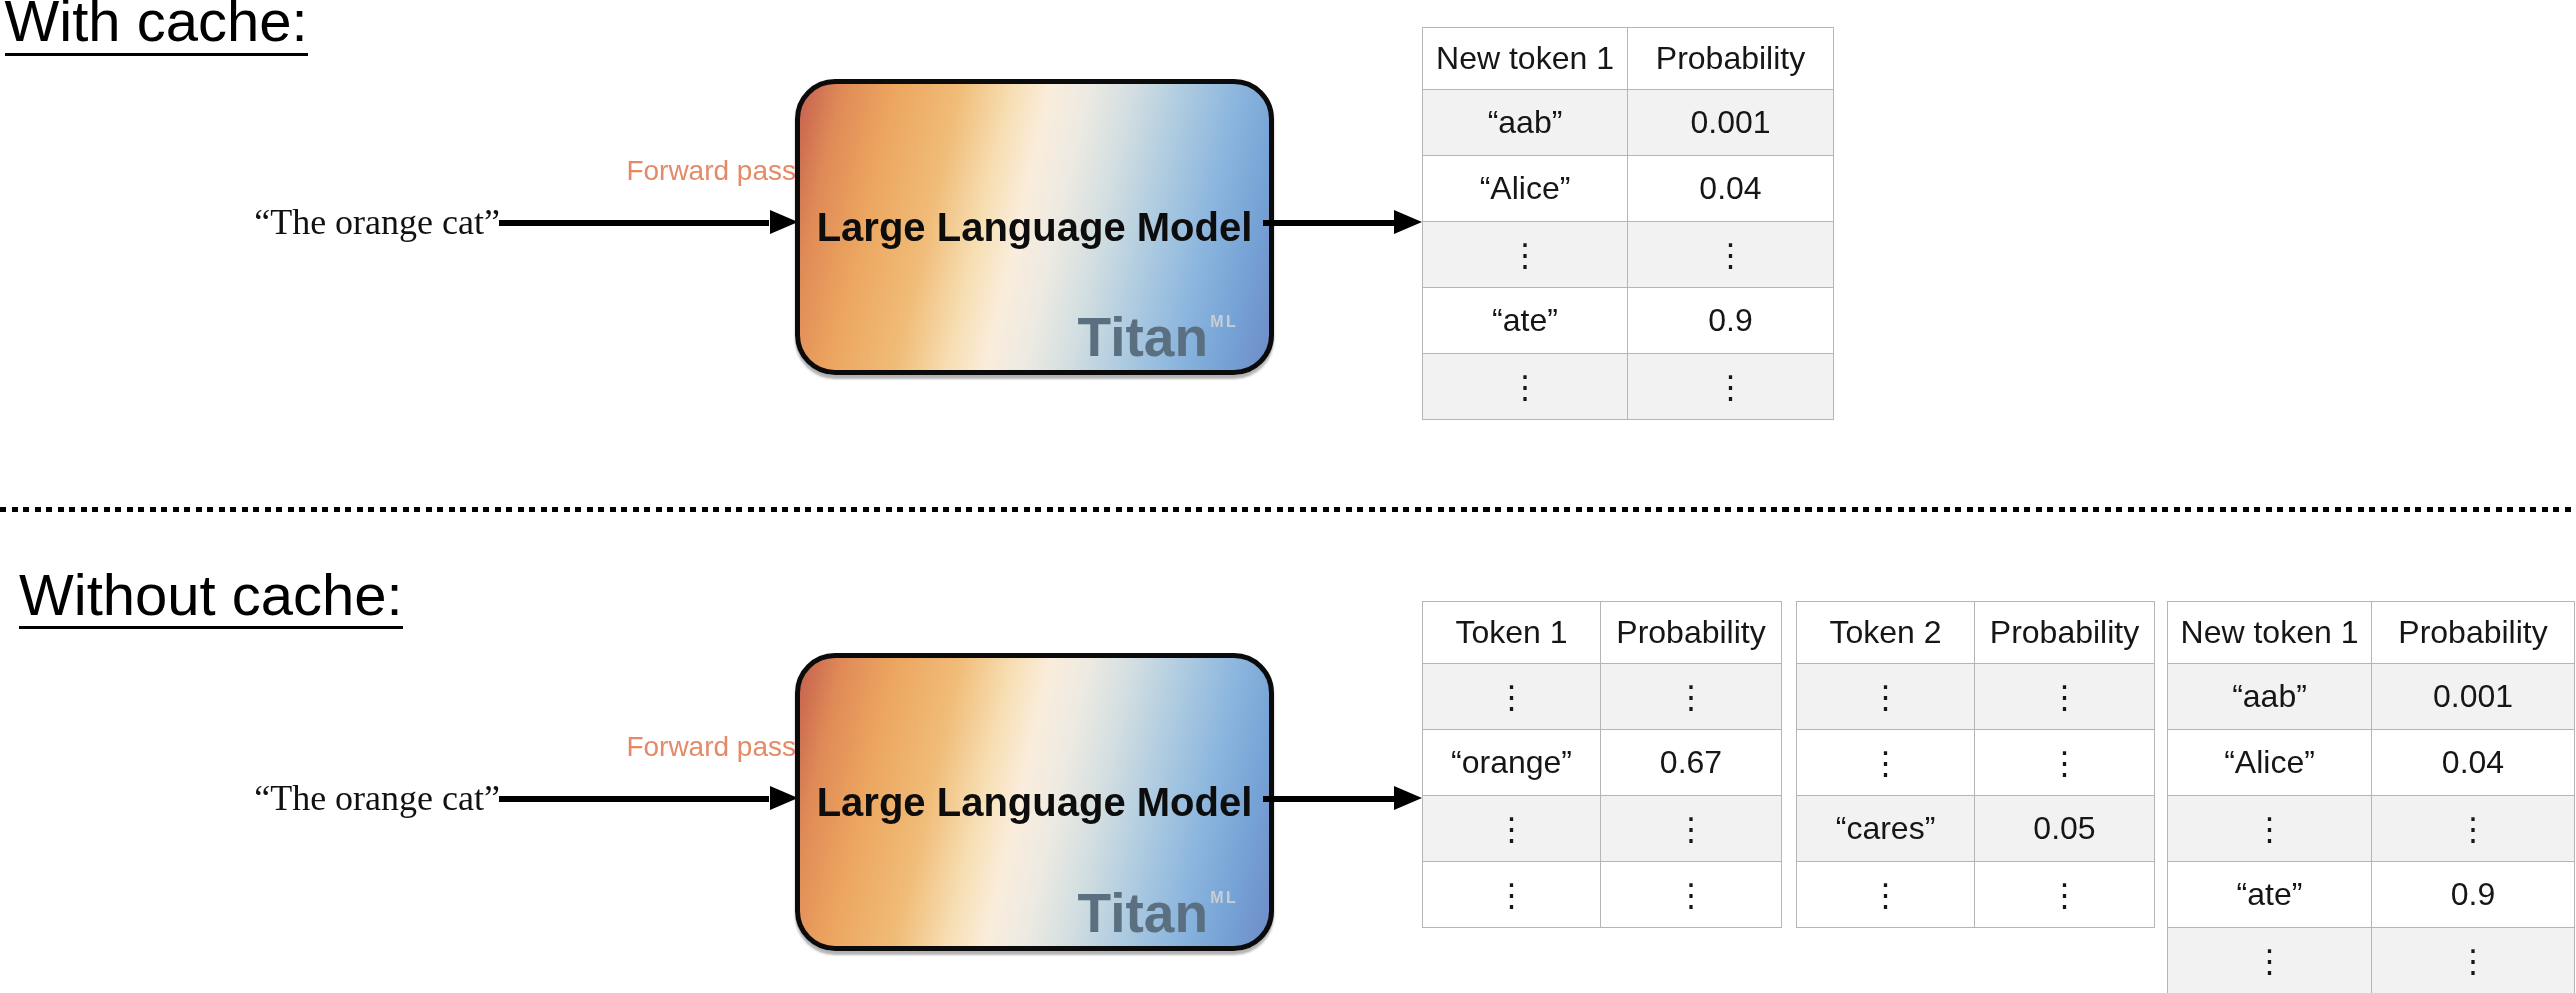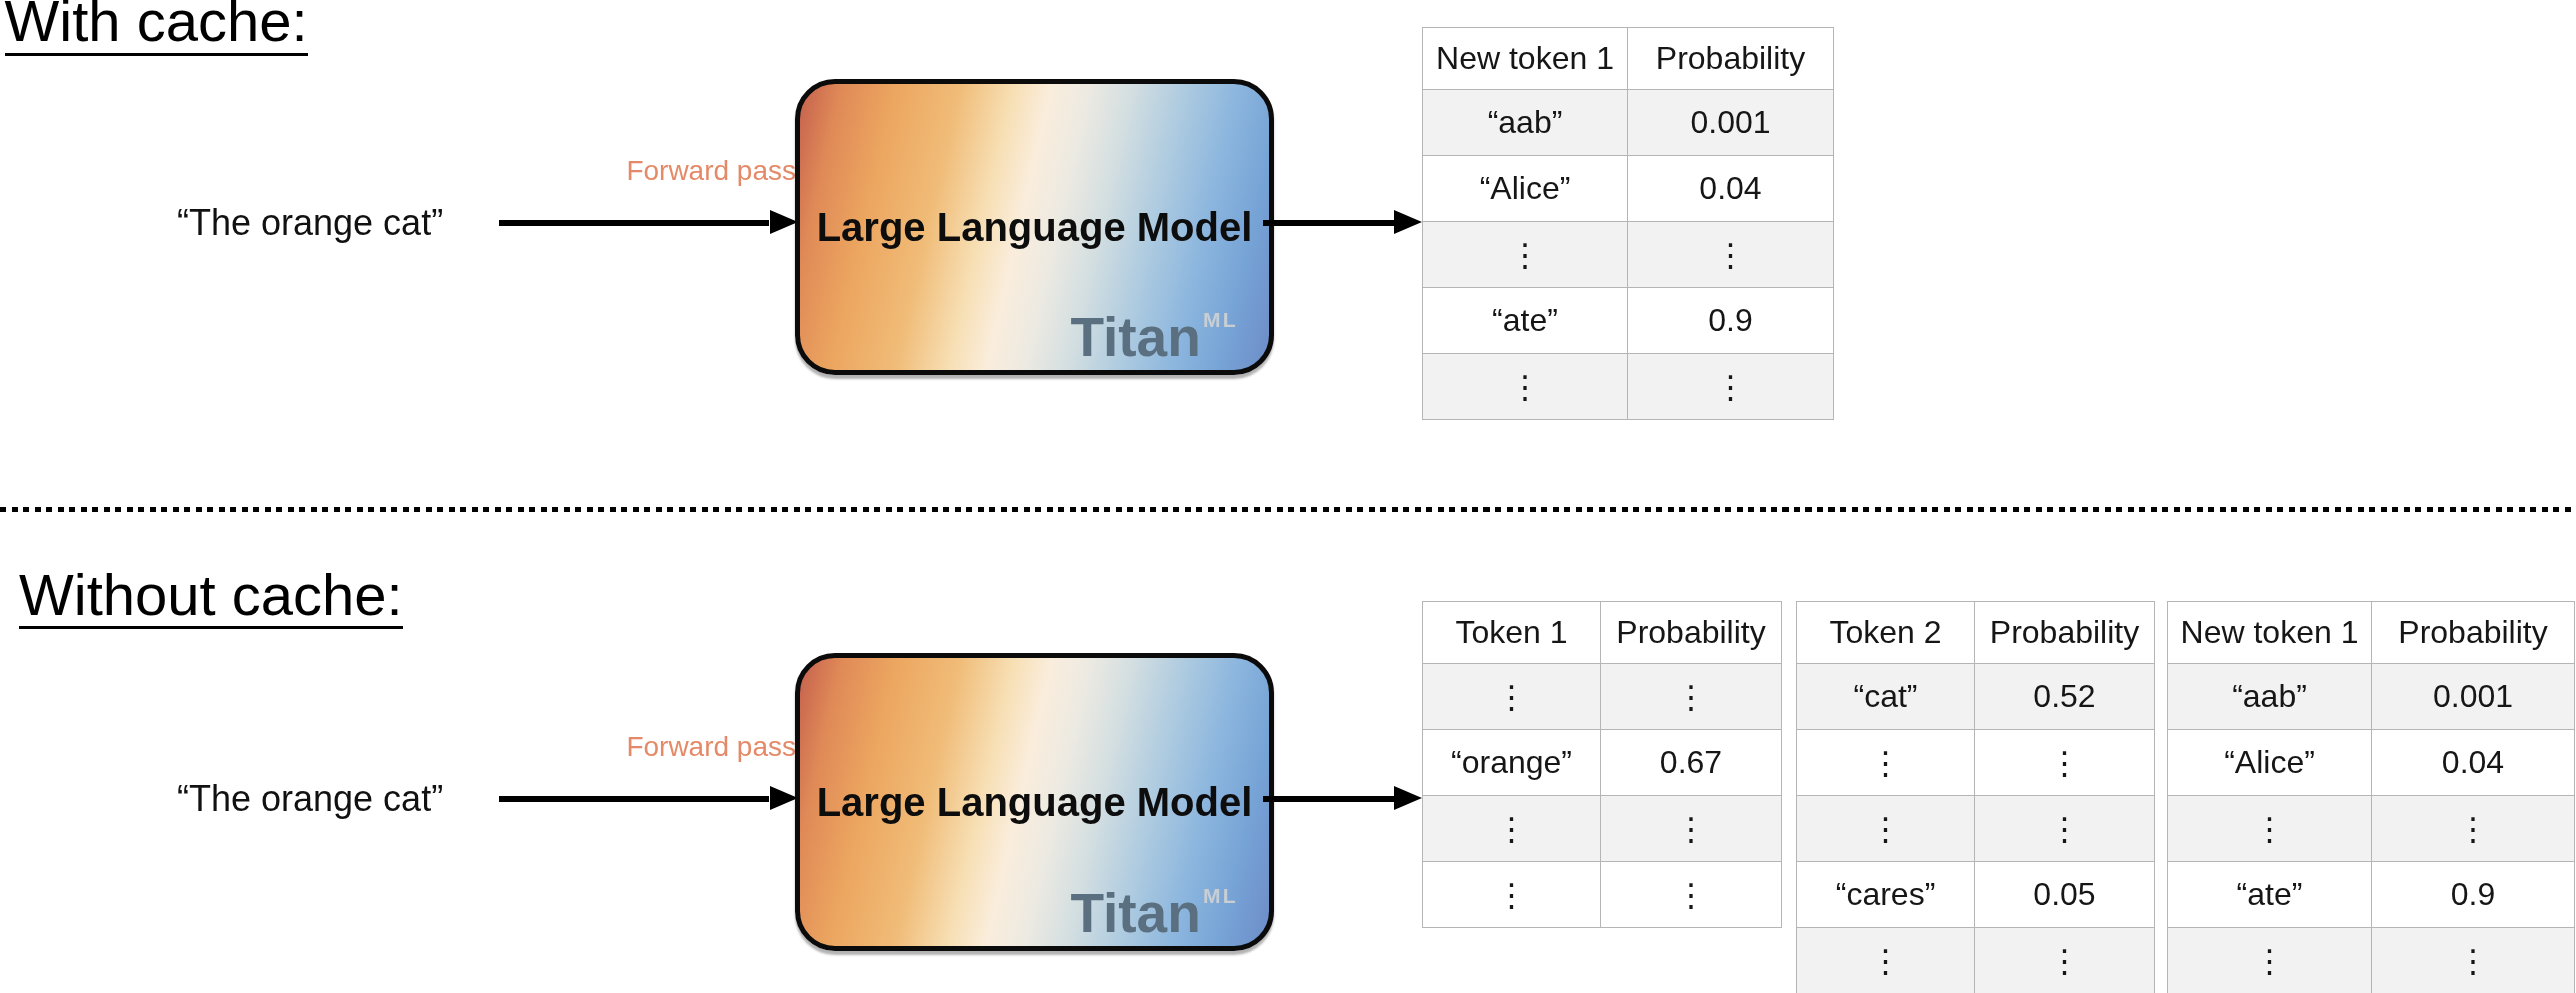--- a/index.html
+++ b/index.html
@@ -3,38 +3,38 @@
 <meta charset="utf-8">
 <style>
   html,body{margin:0;padding:0;background:#ffffff;}
   body{width:2576px;height:994px;overflow:hidden;
        font-family:"Liberation Sans", sans-serif;color:#111;}
   #canvas{position:relative;width:2576px;height:994px;background:#fff;}
 
   .section-title{position:absolute;font-size:58px;line-height:1.0;font-weight:400;color:#000;
                  display:inline-block;border-bottom:3.8px solid #000;padding-bottom:2.3px;white-space:nowrap;}
 
-  .flow-text{position:absolute;font-size:36px;line-height:1.2;color:#111;text-align:left;white-space:nowrap;}
+  .flow-text{position:absolute;font-size:36px;line-height:1.2;color:#111;text-align:right;white-space:nowrap;font-family:Liberation Serif, serif;}
 
   .arrow-label{position:absolute;font-size:28px;line-height:1.0;text-align:right;white-space:nowrap;
                color:var(--accent-orange,#E58A68);}
 
   .arrow-line{position:absolute;height:6.1px;background:#000;}
   .arrow-head{position:absolute;width:0;height:0;
               border-left:28px solid #000;border-top:12.3px solid transparent;border-bottom:12.3px solid transparent;}
 
   .llm-box{position:absolute;border:5.4px solid #0b0b0b;border-radius:40px;
            background-image:linear-gradient(103deg,#C4604E 0%,#E08A57 8%,#ECA660 18%,#F0BC78 30%,
              #F7DFB4 40%,#FAEDDC 47%,#EDEAE2 54%,#D4DFE1 62%,#AECBE0 72%,#8CB6DE 82%,#76A3D6 91%,#6E8CC8 100%);
            box-shadow:0 3.8px 2.3px rgba(0,0,0,0.30);
            display:flex;align-items:center;justify-content:center;}
   .llm-label{font-size:40px;font-weight:700;color:#0d0d0d;white-space:nowrap;}
   .brand{position:absolute;right:31px;bottom:4.6px;font-size:55px;font-weight:700;letter-spacing:0px;
          color:var(--logo-gray,#5A6F7F);line-height:1;white-space:nowrap;}
-  .brand-sup{font-size:21px;font-weight:700;letter-spacing:2.3px;color:var(--logo-suffix-gray,#C8CED3);
+  .brand-sup{font-size:16px;font-weight:700;letter-spacing:2.3px;color:var(--logo-suffix-gray,#C8CED3);
              position:relative;top:-29px;margin-left:2.3px;}
 
   .divider-dashed{position:absolute;left:0;width:2576px;height:4.6px;
                   background-image:repeating-linear-gradient(90deg,#000 0 6.1px,transparent 6.1px 11.5px);}
 
   table.tok-table{position:absolute;border-collapse:collapse;table-layout:fixed;background:#fff;
                   font-size:32px;color:#161616;}
   .tok-table th,.tok-table td{border:1.5px solid var(--table-border,#B5B5B5);
                   text-align:center;vertical-align:middle;font-weight:400;padding:0;overflow:hidden;}
   .tok-table th{height:61px;background:#fff;}
@@ -152,24 +152,20 @@
         <col>
       </colgroup>
     <thead>
       <tr>
         <th>Token 2</th>
         <th>Probability</th>
       </tr>
     </thead>
     <tbody>
       <tr>
-        <td>“cat”</td>
-        <td>0.52</td>
-      </tr>
-      <tr>
         <td>⋮</td>
         <td>⋮</td>
       </tr>
       <tr>
         <td>⋮</td>
         <td>⋮</td>
       </tr>
       <tr>
         <td>“cares”</td>
         <td>0.05</td>

